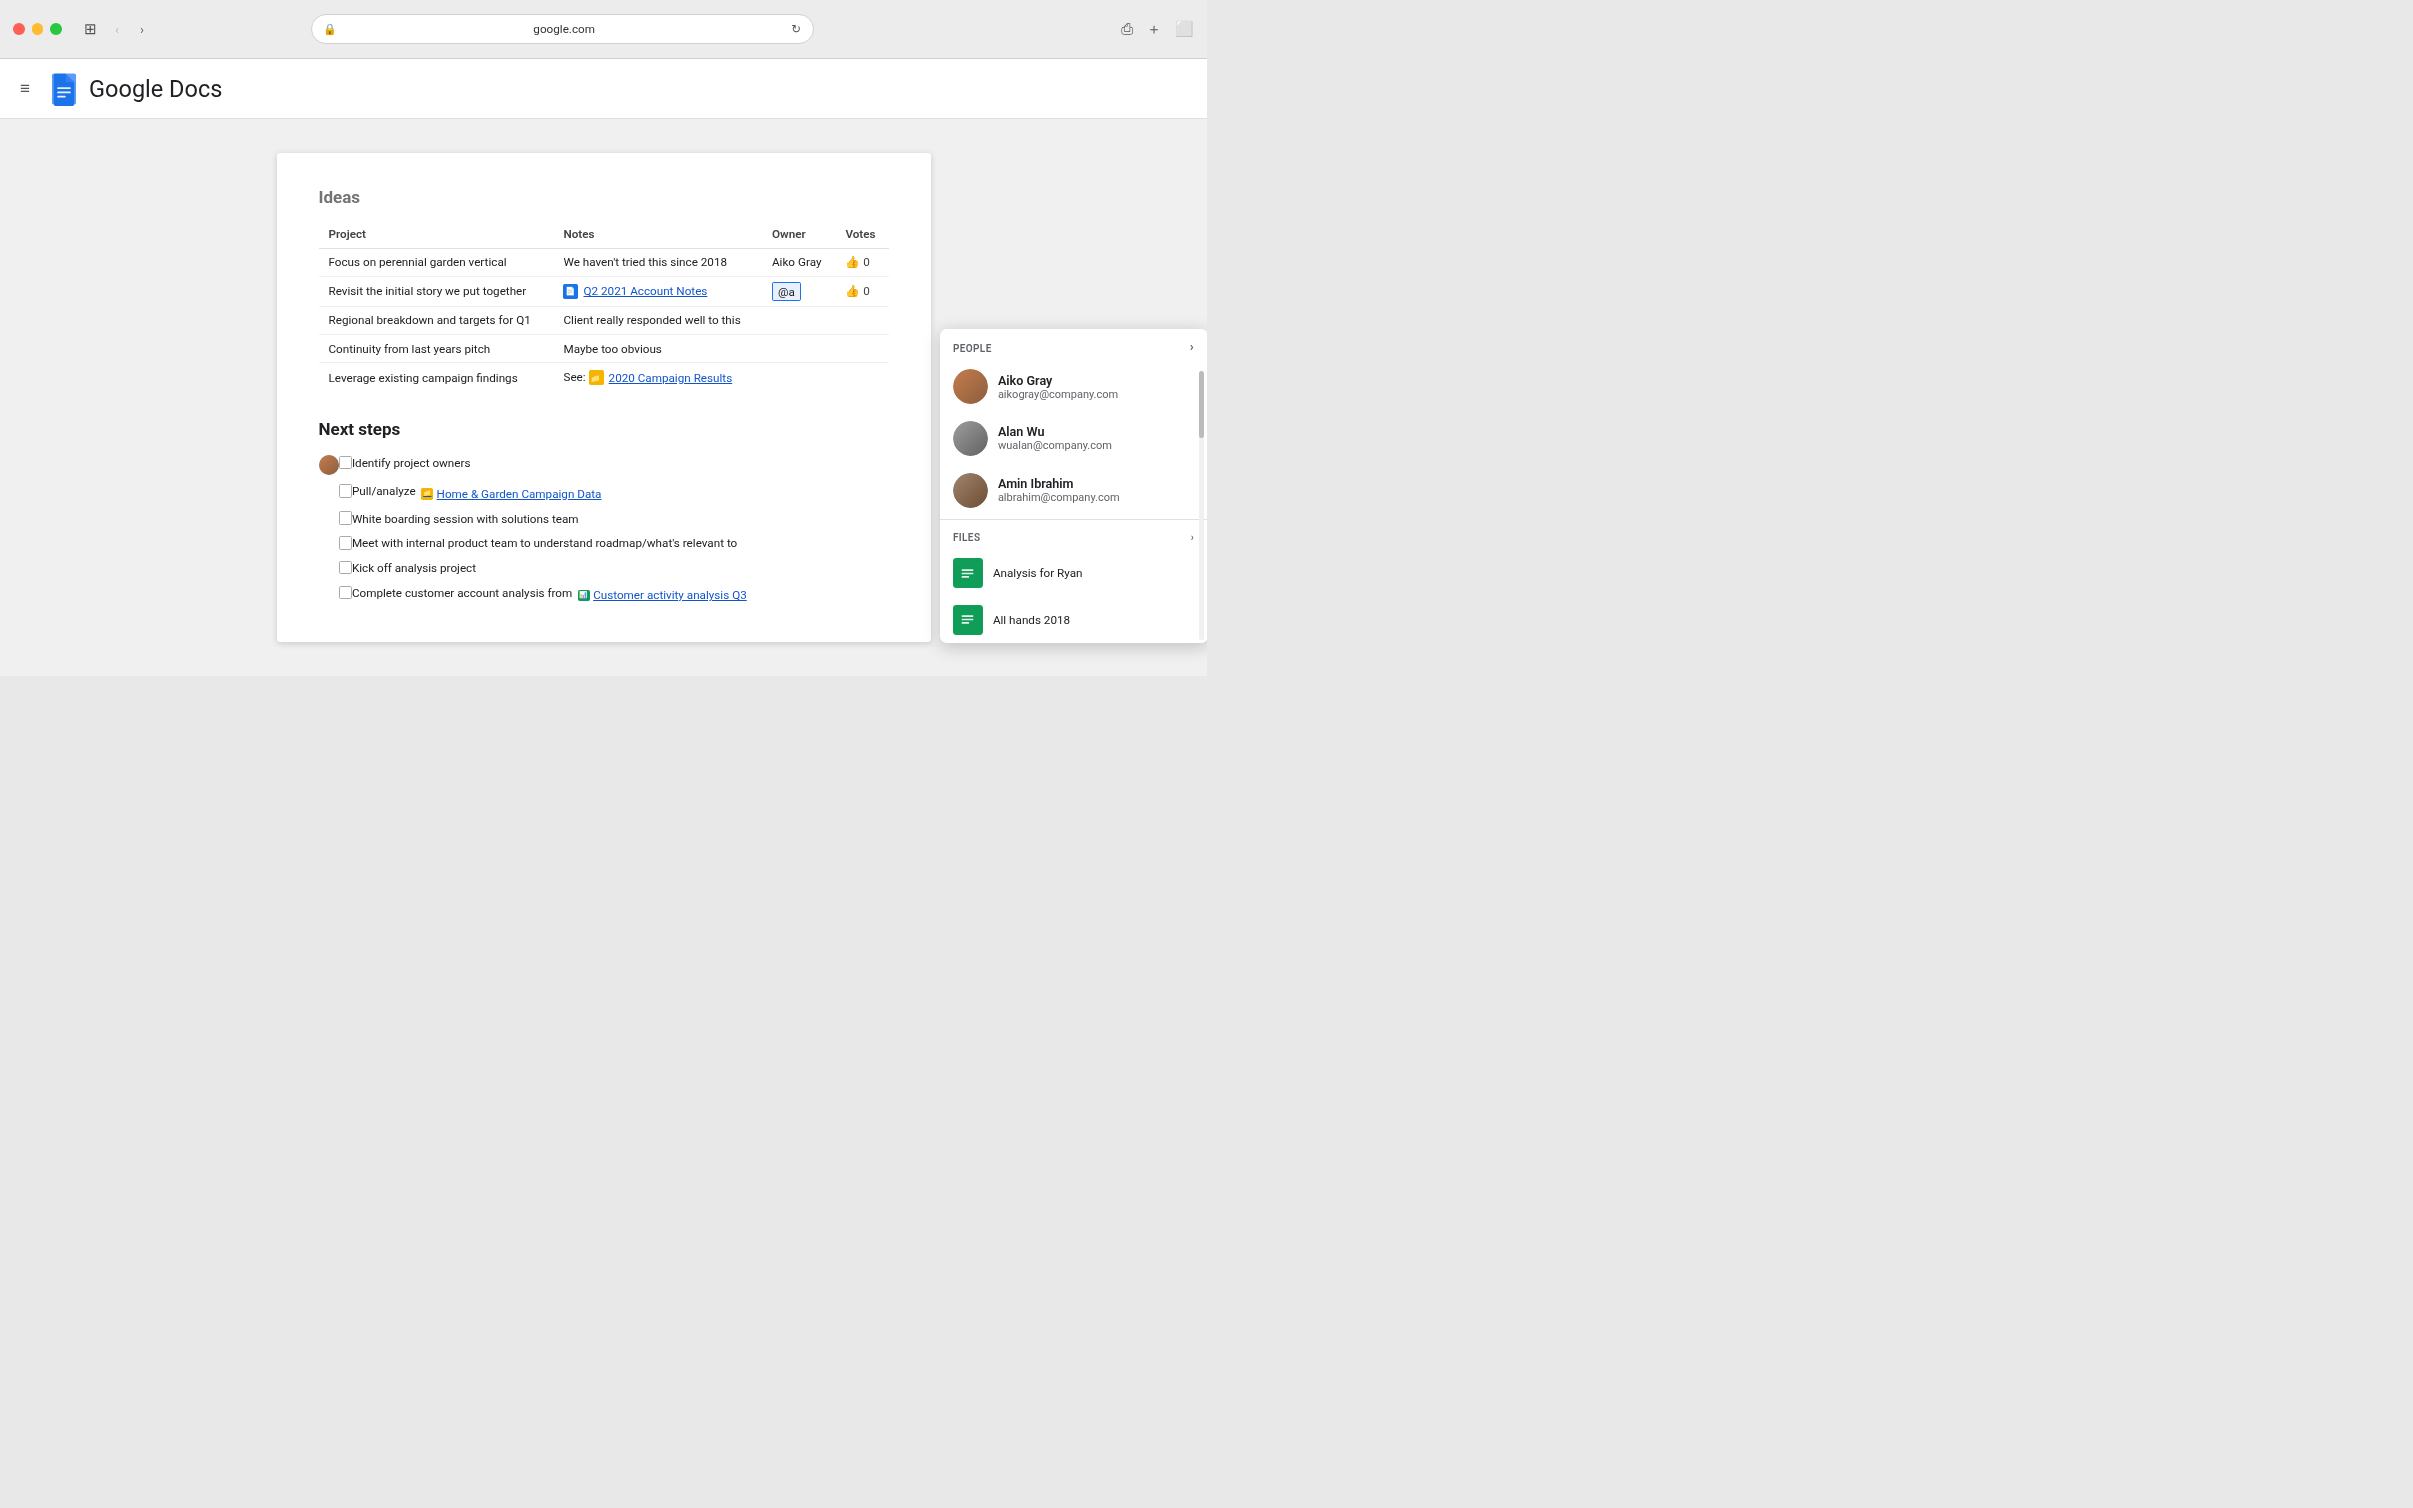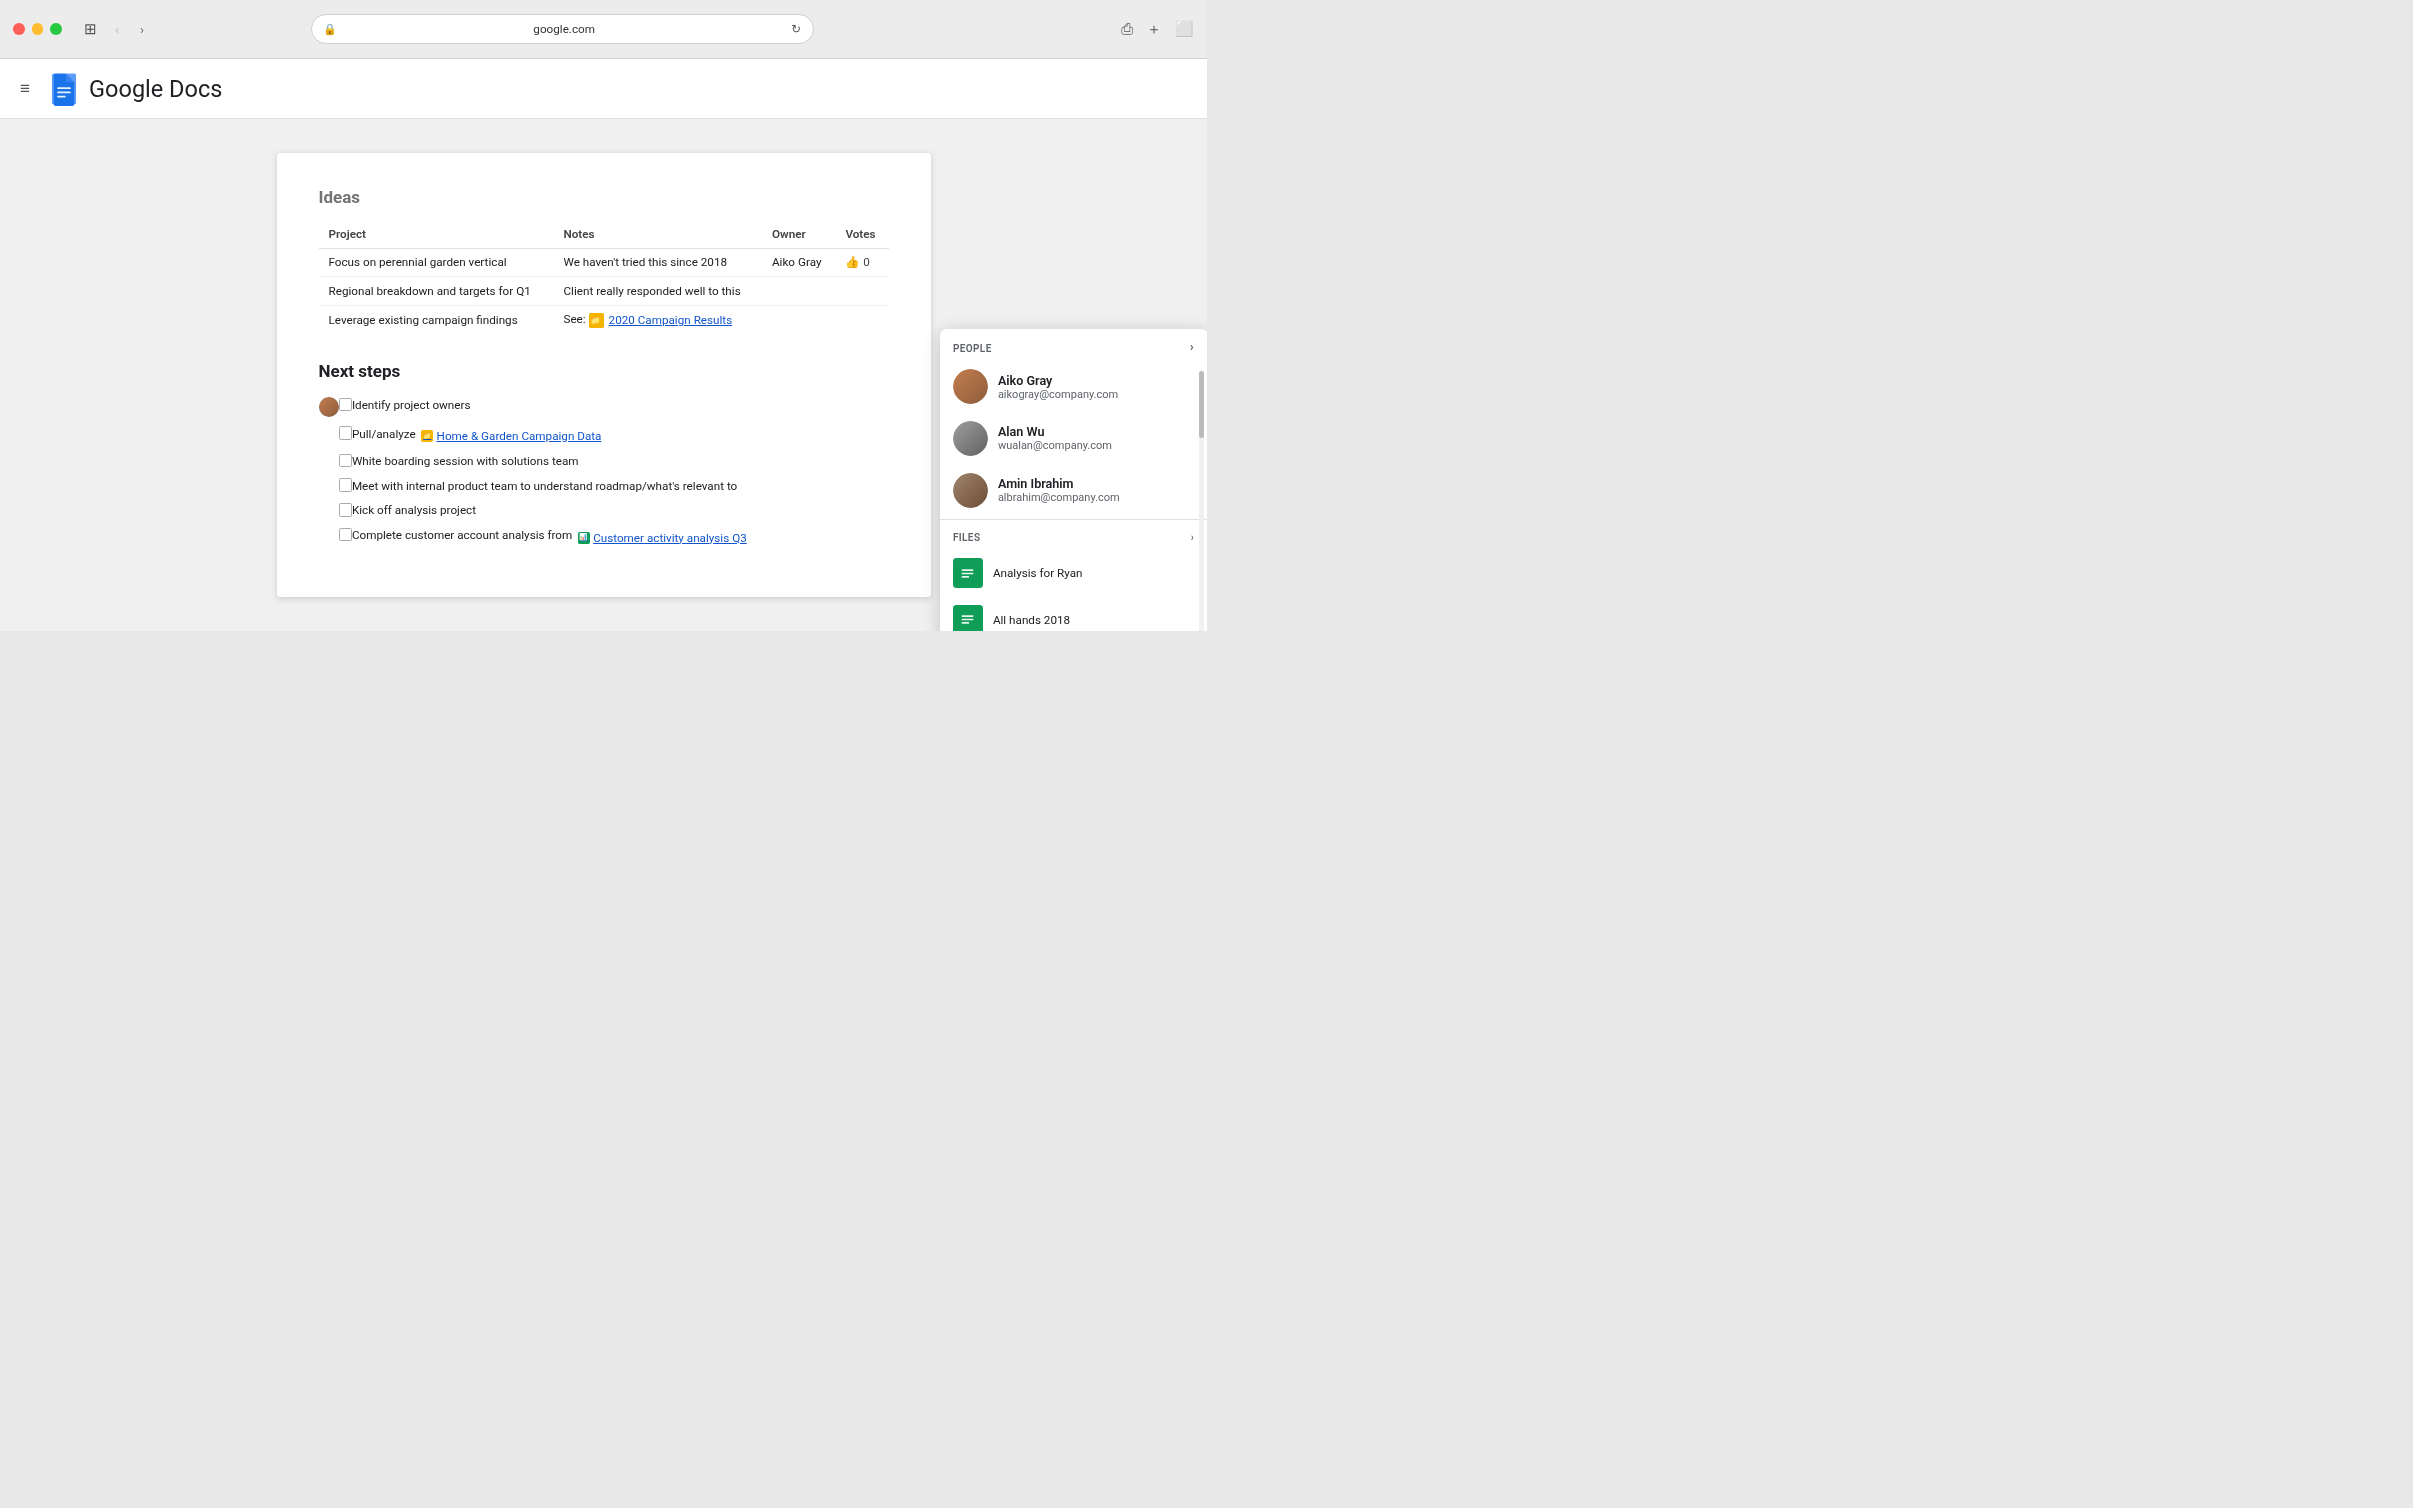--- a/index.html
+++ b/index.html
@@ -491,28 +491,52 @@
             <td>We haven't tried this since 2018</td>
             <td>Aiko Gray</td>
             <td>
               <div class="vote-cell">
                 <span class="vote-icon">👍</span>
                 <span>0</span>
               </div>
             </td>
           </tr>
 
+          <tr>
+            <td>Revisit the initial story we put together</td>
+            <td>
+              <div class="cell-with-icon">
+                <span class="file-icon-blue">📄</span>
+                <span style="color:#1155cc;text-decoration:underline;">Q2 2021 Account Notes</span>
+              </div>
+            </td>
+            <td>
+              <span class="owner-cell-editing">@a</span>
+            </td>
+            <td>
+              <div class="vote-cell">
+                <span class="vote-icon">👍</span>
+                <span>0</span>
+              </div>
+            </td>
+          </tr>
 
           <tr>
             <td>Regional breakdown and targets for Q1</td>
             <td>Client really responded well to this</td>
             <td></td>
             <td></td>
           </tr>
 
+          <tr>
+            <td>Continuity from last years pitch</td>
+            <td>Maybe too obvious</td>
+            <td></td>
+            <td></td>
+          </tr>
 
           <tr>
             <td>Leverage existing campaign findings</td>
             <td>
               <span>See: </span>
               <span class="cell-with-icon" style="display:inline-flex;">
                 <span class="file-icon-yellow">📁</span>
                 <span style="color:#1155cc;text-decoration:underline;">2020 Campaign Results</span>
               </span>
             </td>

